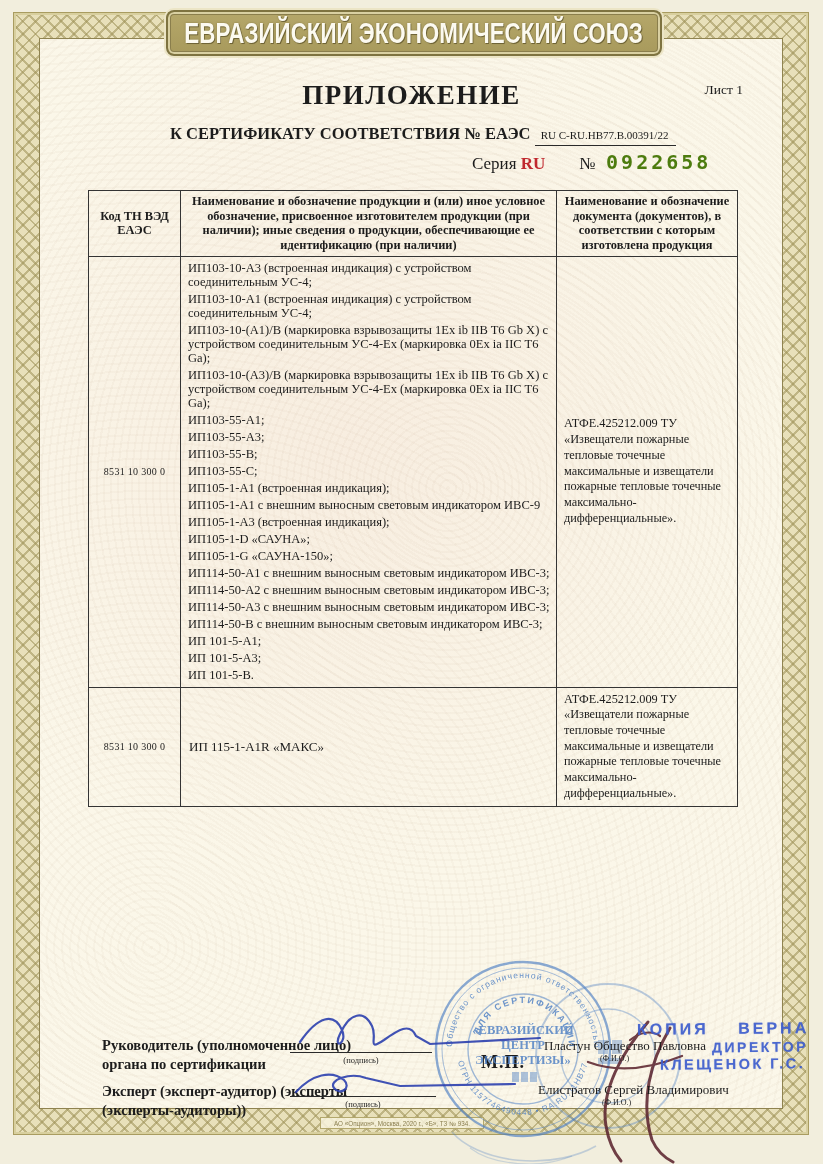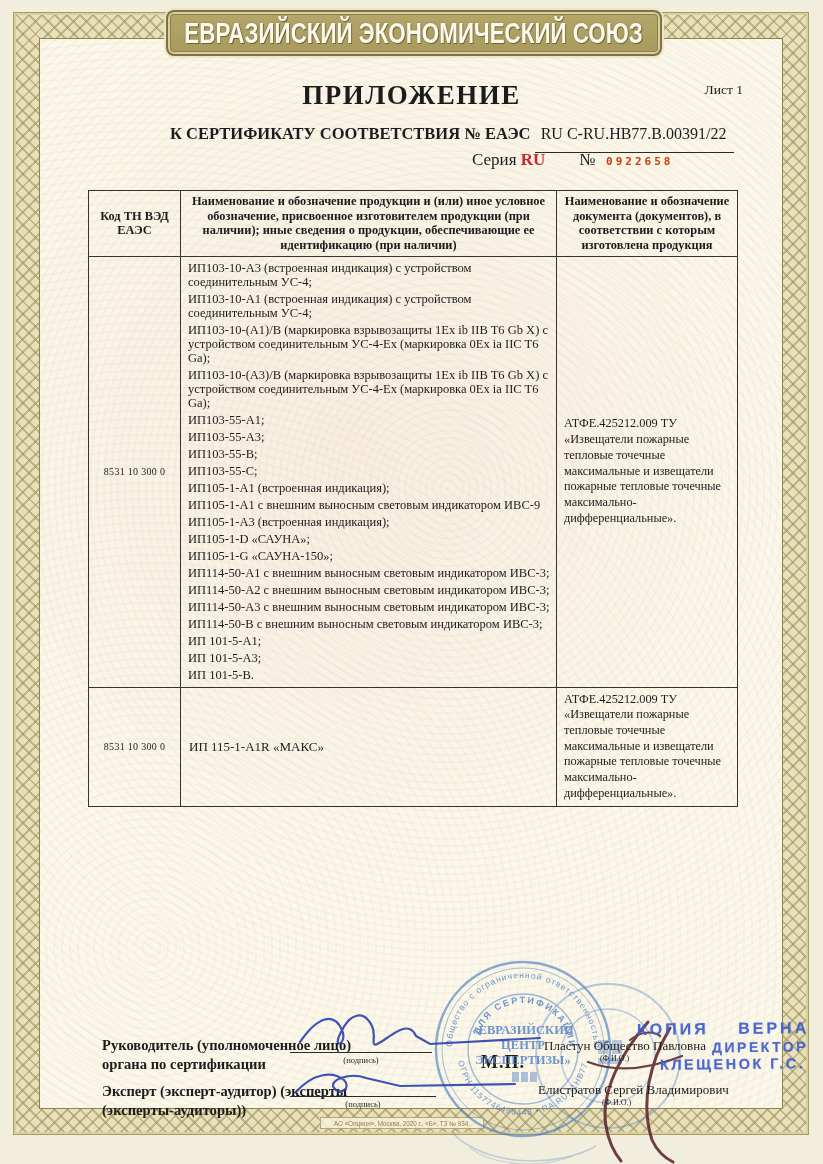--- a/index.html
+++ b/index.html
@@ -42,27 +42,27 @@
     color:#fcfaf0;letter-spacing:0px;white-space:nowrap;
     transform:scaleX(.86) scaleY(1.12);
     text-shadow:1px 1px 0 #6f6436, 0 0 2px rgba(100,90,45,.55);
   }
   
   .sheet{position:absolute;top:82px;right:80px;font-size:13.5px;}
   .title{position:absolute;top:80px;left:0;width:100%;text-align:center;
     font-size:27px;font-weight:bold;letter-spacing:1.5px;}
   .subtitle{position:absolute;top:124px;left:170px;white-space:nowrap;font-size:16.5px;}
   .subtitle .lbl{font-weight:bold;}
-  .subtitle .num{font-size:16px;border-bottom:1.2px solid #2a2a2a;padding:0 8px 10px 6px;}
+  .subtitle .num{font-size:11px;border-bottom:1.2px solid #2a2a2a;padding:0 8px 4px 6px;}
   .series{position:absolute;top:150px;left:472px;font-size:17px;white-space:nowrap;}
   .series .red{color:#c0292f;font-weight:bold;}
   .series .nsign{margin-left:30px;}
   .series .form-num{
-    font-family:"DejaVu Sans Mono",monospace;font-weight:bold;font-size:11px;
-    color:#c2410c;letter-spacing:3px;margin-left:6px;
+    font-family:"DejaVu Sans Mono",monospace;font-weight:bold;font-size:20px;
+    color:#4d7c0f;letter-spacing:3px;margin-left:6px;
   }
   
   table.cert{
     position:absolute;left:88px;top:190px;width:650px;
     border-collapse:collapse;table-layout:fixed;
   }
   table.cert td{border:1.5px solid #343434;vertical-align:middle;box-sizing:border-box;margin-left:15px;}
   .hdr{font-weight:bold;font-size:12.4px;line-height:1.18;text-align:center;padding:3px 4px;height:62px;}
   .sect{font-weight:bold;font-size:12.8px;text-align:center;height:19px;padding:0 2px;}
   .code-cell{text-align:center;font-size:10px;letter-spacing:.3px;}

